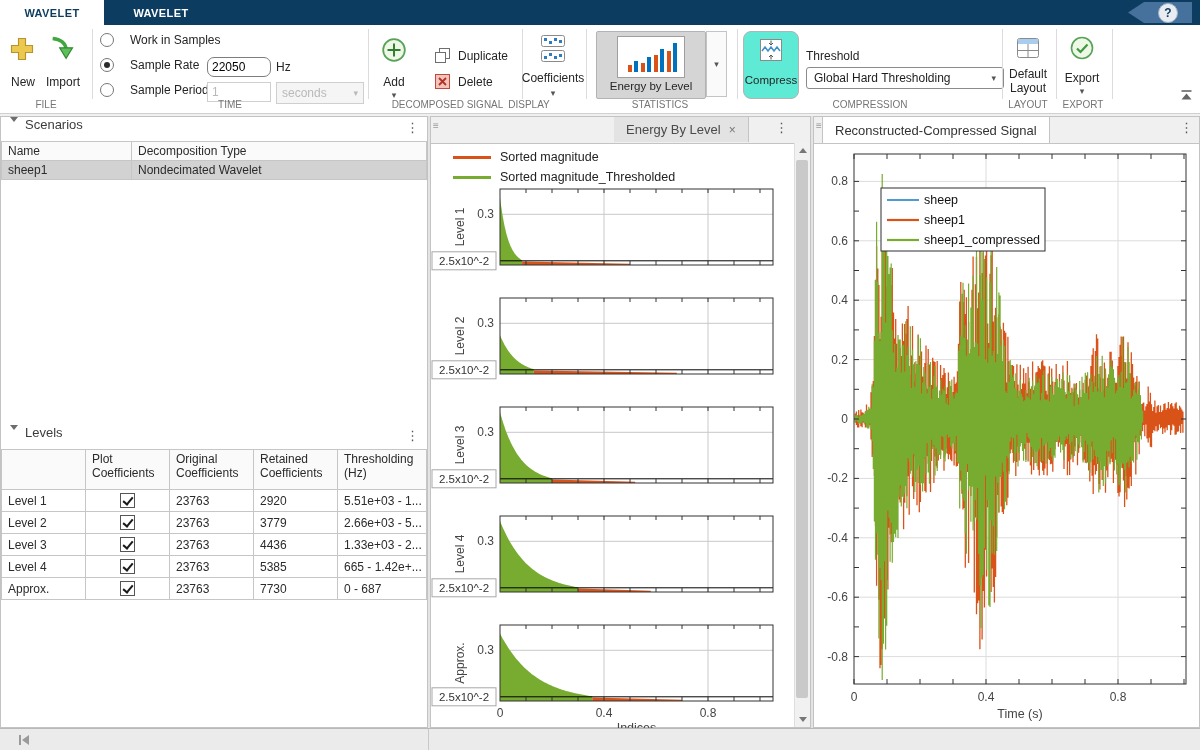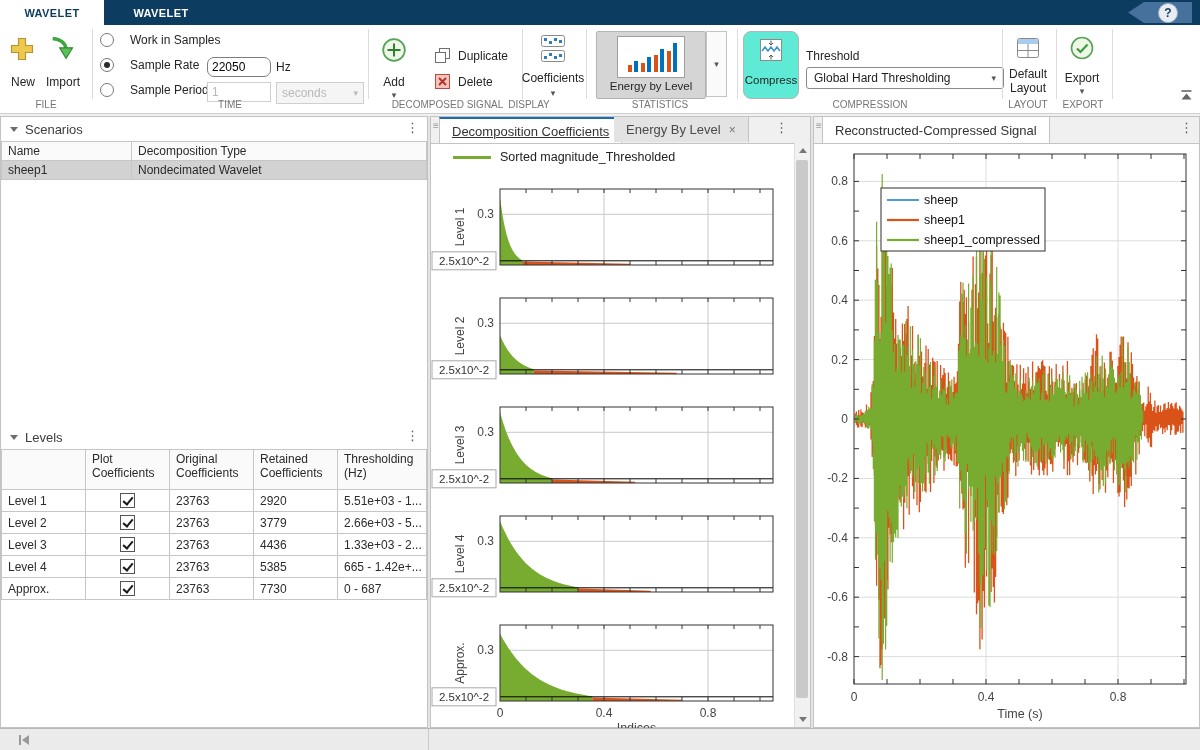--- a/index.html
+++ b/index.html
@@ -35,21 +35,21 @@
               align-items:center;justify-content:space-between;padding:0 5px;font-size:12px}
   .combo{height:20px;border:1px solid #8b8b8b;border-radius:3px;background:#fff;color:#1d1d1d;display:flex;
          align-items:center;justify-content:space-between;padding:0 7px;font-size:12px}
   .toggle-on{background:#5eead4;border:1px solid #b3b3b3;border-radius:8px}
   .gallery{position:absolute;border:1px solid #b3b3b3;background:#d5d5d5;border-radius:2px}
   .gallery .icobox{position:absolute;left:20px;top:4px;width:66px;height:40px;background:#fff;border:1px solid #9f9f9f}
 
   
   .panel{position:absolute;top:116px;height:612px;background:#fff;border:1px solid #c3c3c3;box-sizing:border-box}
   .splitter{position:absolute;top:116px;height:612px;width:2px;background:#e4e4e4}
-  .sec-header{position:absolute;left:0;right:0;height:24px;display:flex;align-items:center;gap:7px;
+  .sec-header{position:absolute;left:0;right:0;height:24px;display:flex;align-items:flex-start;gap:7px;
               padding-left:9px;font-size:13px;color:#3c3c3c;background:#fff}
   .collapse-tri{width:0;height:0;border-left:4px solid transparent;border-right:4px solid transparent;
                 border-top:5px solid #6d6d6d}
   .dots{position:absolute;right:8px;top:3px;color:#555;font-size:13px;cursor:pointer}
   table{border-collapse:collapse;table-layout:fixed;width:100%;font-size:12px}
   th,td{border:1px solid #c6c6c6;padding:2px 6px;text-align:left;overflow:hidden;white-space:nowrap}
   th{font-weight:normal;background:#fafafa;vertical-align:top}
   tr.selected td{background:#d2d2d2}
   .cb{width:13px;height:13px;border:1px solid #555;background:#fff;margin:0 auto;position:relative}
   .cb.checked::after{content:"";position:absolute;left:3.5px;top:0.5px;width:4px;height:8px;
@@ -347,32 +347,33 @@
         </tbody>
     </table>
   </div>
 </div>
 
 <div class="splitter" style="left:428px"></div>
 
 <div class="panel" style="left:430px;width:381px">
   <div class="tabbar">
     <span class="grip">≡</span>
-    <div class="doctab active focused" style="left:8px">
-      <span class="tlabel">Decomposition Coefficients</span>
-    </div>
     <div class="doctab gray" style="left:183px">
       <span class="tlabel">Energy By Level</span>
       <span class="closex">×</span>
     </div>
     <span class="dots" style="right:22px">⋮</span>
   </div>
 
   <div class="abs" style="left:0;top:26px;width:366px;height:586px;overflow:hidden">
     <div class="abs" style="left:22px;top:4px" id="coeff-legend">
+        <div class="legend-row">
+          <span class="legend-line" style="background:#D95319"></span>
+          <span style="font-size:12.5px;color:#222">Sorted magnitude</span>
+        </div>
         <div class="legend-row">
           <span class="legend-line" style="background:#77AC30"></span>
           <span style="font-size:12.5px;color:#222">Sorted magnitude_Thresholded</span>
         </div>
       </div>
     <svg id="coeff-svg" width="366" height="586">
         <g>
           <rect x="69" y="46" width="273" height="76" fill="#fff"></rect>
           <line x1="173" y1="46" x2="173" y2="122" stroke="#c9c9c9" stroke-width="1"></line>
           <line x1="277" y1="46" x2="277" y2="122" stroke="#c9c9c9" stroke-width="1"></line>

